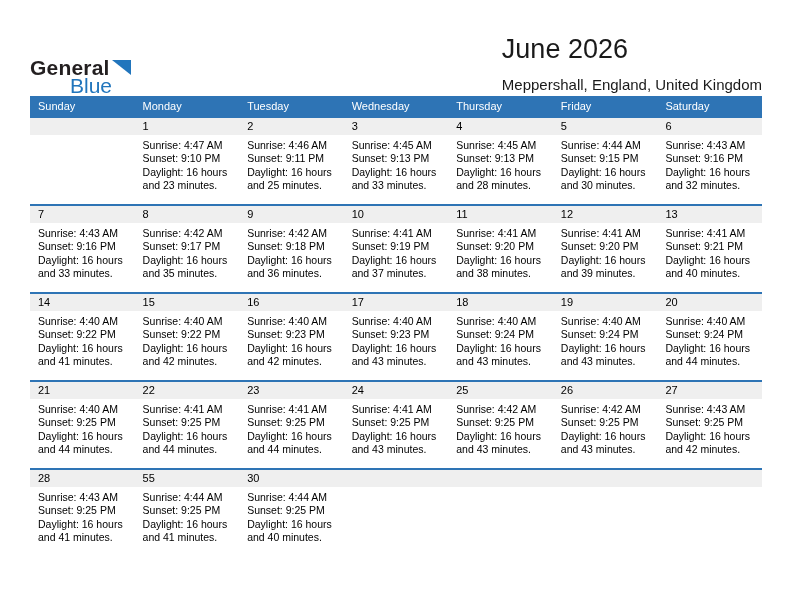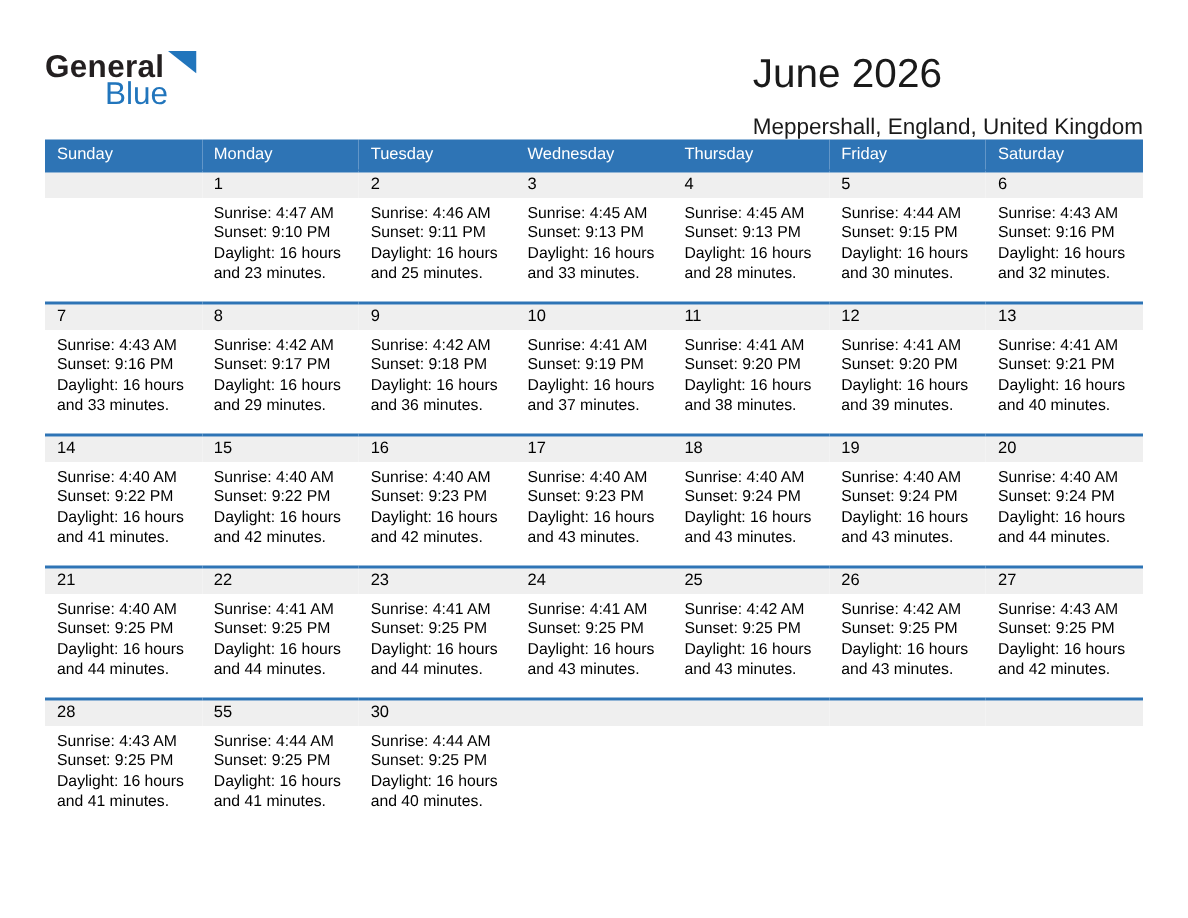--- a/index.html
+++ b/index.html
@@ -10,21 +10,21 @@
     color: var(--body-text, #000);
   }
   .page { padding: 0 30px; }
 
   
   .topbar {
     display: flex; justify-content: space-between; align-items: flex-start;
     padding-top: 34px;
   }
   .logo { line-height: 1; }
-  .logo-row1 { display: flex; align-items: flex-start; }
+  .logo-row1 { display: flex; align-items: center; margin-top: 23px; }
   .logo-general {
     font-size: 21px; font-weight: bold; color: var(--logo-dark, #231F20);
     letter-spacing: 0.2px;
   }
   .logo-triangle { display: inline-block; margin-left: 2px; }
   .logo-triangle svg { display: block; fill: var(--logo-blue, #2175BC); }
   .logo-blue {
     font-size: 21px; font-weight: normal; color: var(--logo-blue, #2175BC);
     margin-left: 40px; margin-top: -3px;
   }
@@ -156,21 +156,21 @@
               <div class="info-line">Daylight: 16 hours</div>
               <div class="info-line">and 33 minutes.</div>
             </div>
           </td>
           <td>
             <div class="day-num">8</div>
             <div class="day-info">
               <div class="info-line">Sunrise: 4:42 AM</div>
               <div class="info-line">Sunset: 9:17 PM</div>
               <div class="info-line">Daylight: 16 hours</div>
-              <div class="info-line">and 29 minutes.</div>
+              <div class="info-line">and 35 minutes.</div>
             </div>
           </td>
           <td>
             <div class="day-num">9</div>
             <div class="day-info">
               <div class="info-line">Sunrise: 4:42 AM</div>
               <div class="info-line">Sunset: 9:18 PM</div>
               <div class="info-line">Daylight: 16 hours</div>
               <div class="info-line">and 36 minutes.</div>
             </div>

